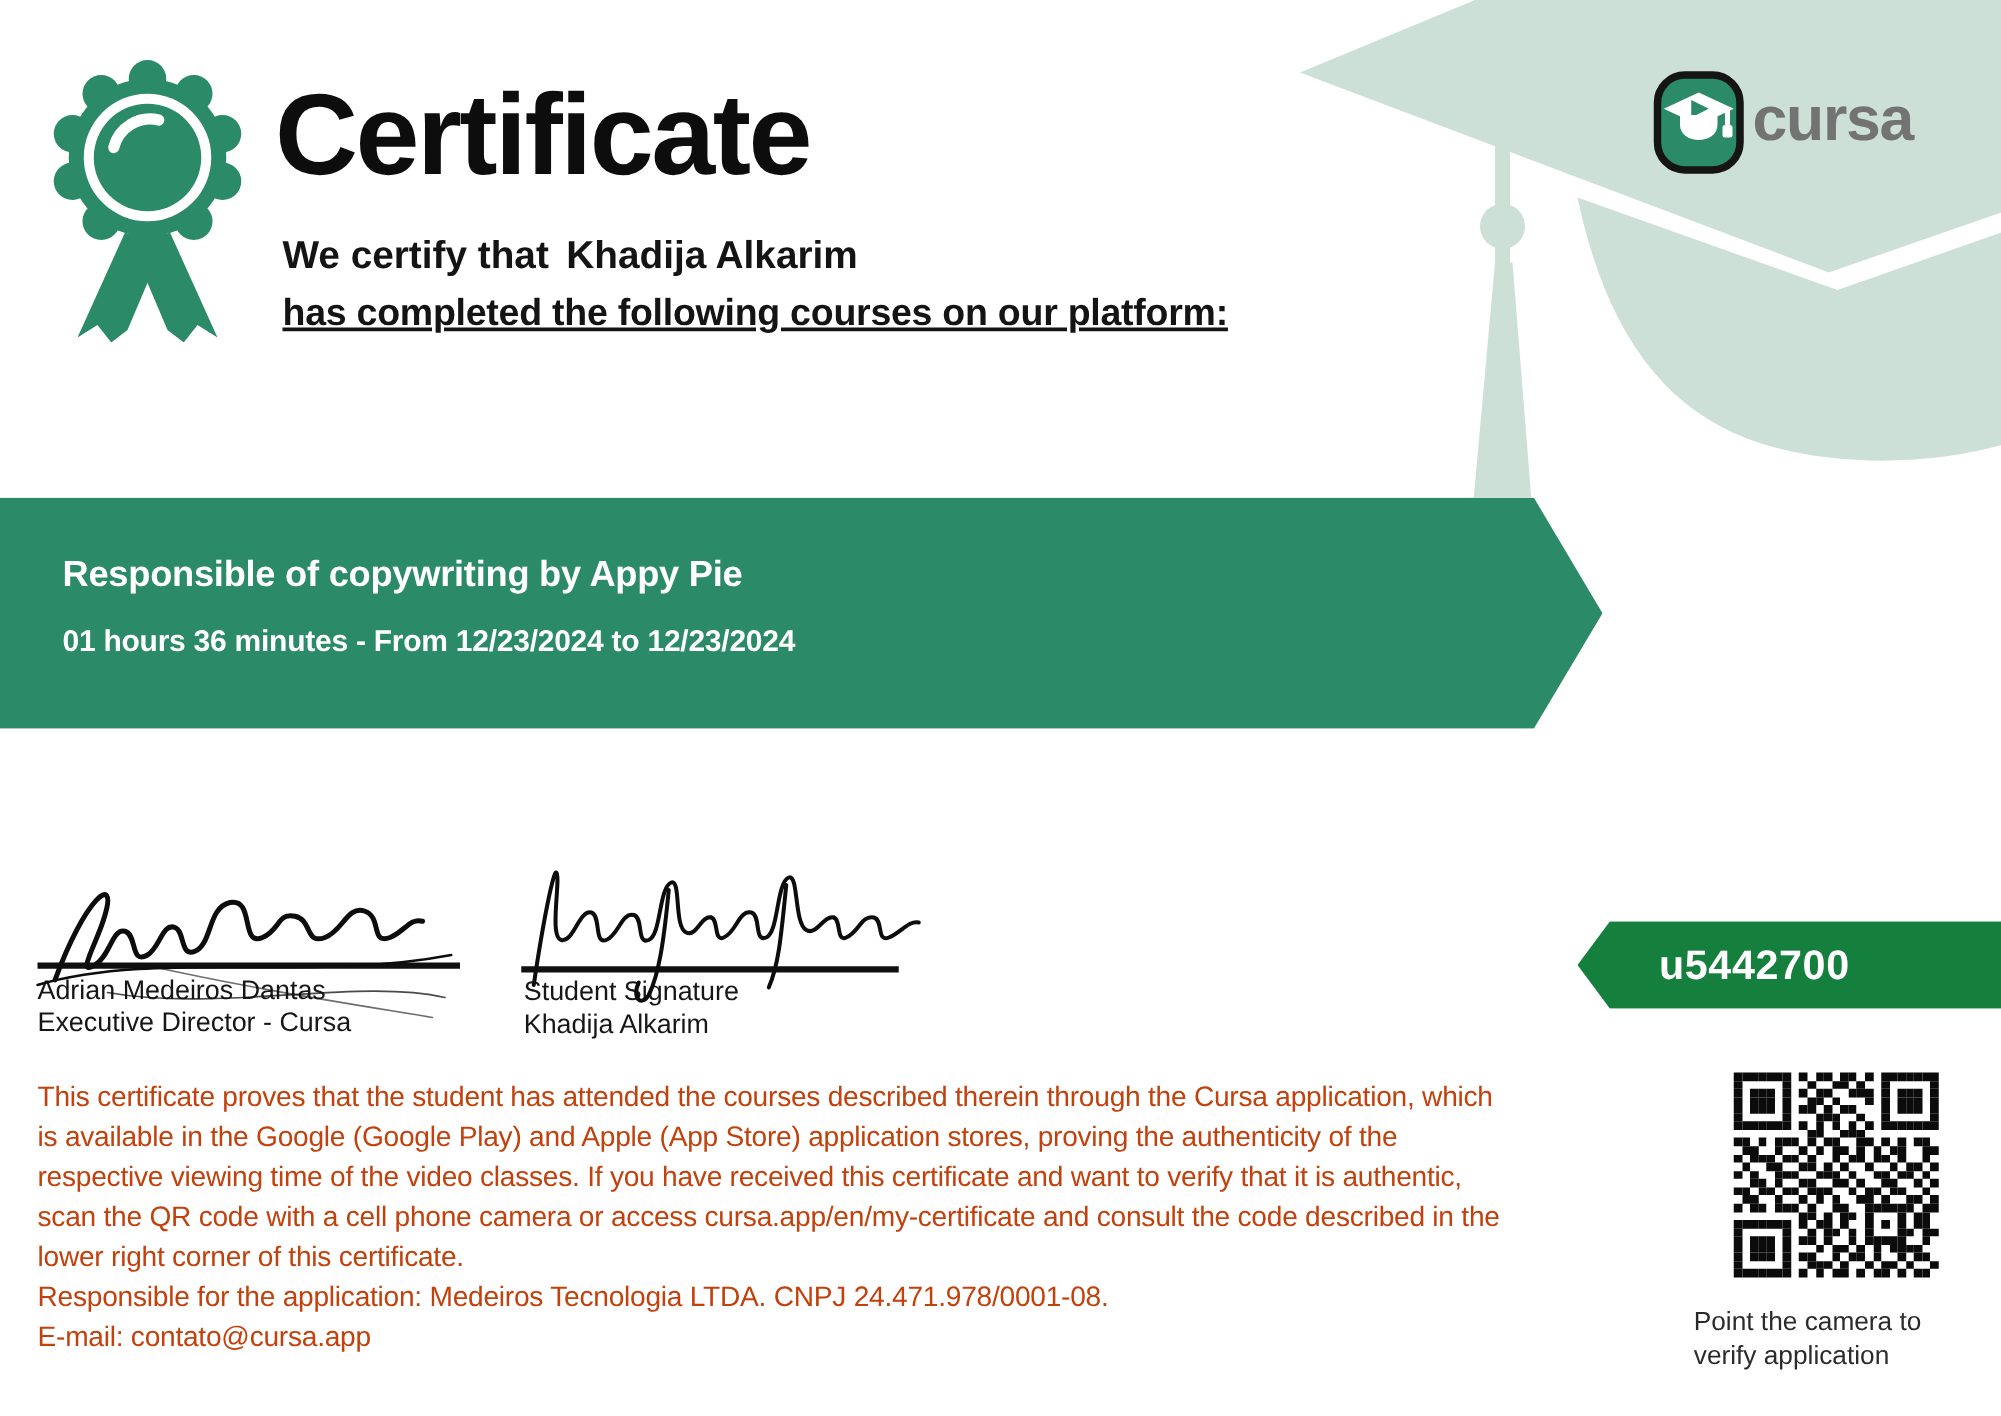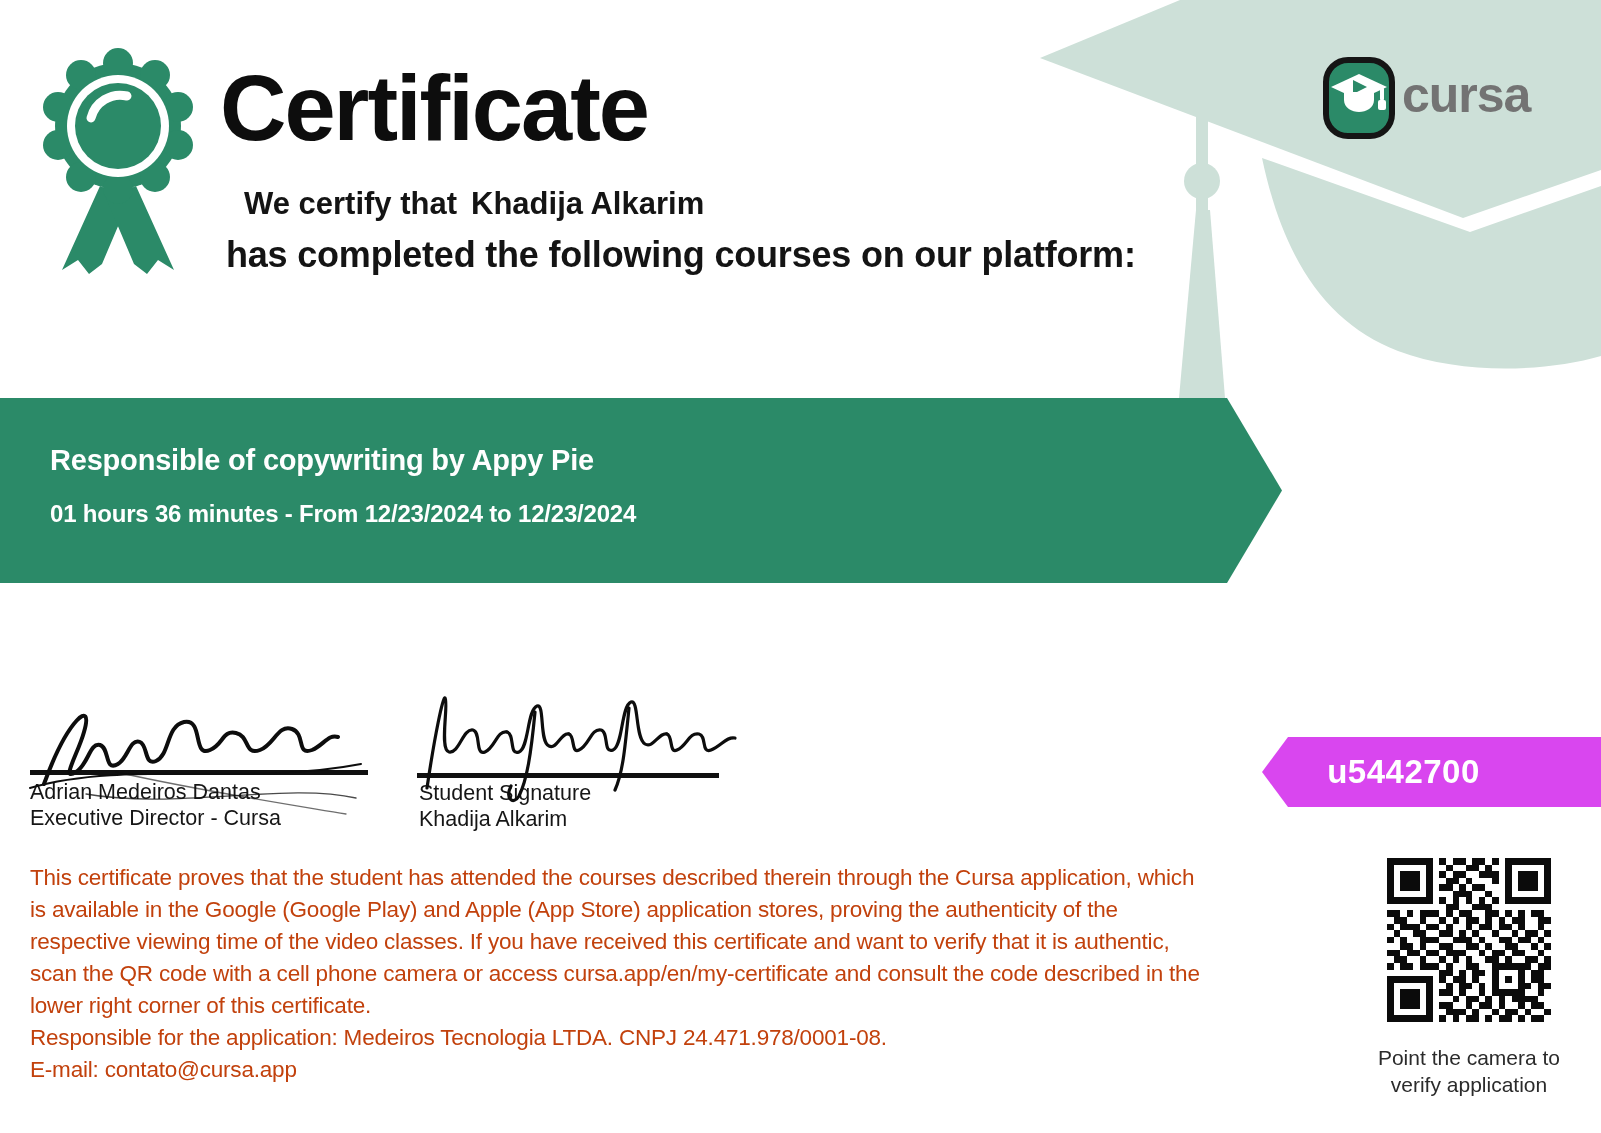--- a/index.html
+++ b/index.html
@@ -11,23 +11,23 @@
   }
   
   #watermark { position:absolute; left:0; top:0; z-index:0; }
   
   #medal { position:absolute; left:42px; top:48px; z-index:1; }
   
   .title {
     position:absolute; left:220px; top:56px; z-index:2;
     font-size:92px; font-weight:800; letter-spacing:-2px; color:#0d0d0d;
   }
-  .intro { position:absolute; left:226px; top:186px; z-index:2; font-size:31px; font-weight:700; color:#141414;margin-left:18px; }
+  .intro { position:absolute; left:226px; top:186px; z-index:2; font-size:31px; font-weight:700; color:#141414; }
   .intro .name { font-weight:800; margin-left:14px; }
-  .intro2 { position:absolute; left:226px; top:234px; z-index:2; font-size:36px; font-weight:700; color:#141414; letter-spacing:-0.2px; }
+  .intro2 { position:absolute; left:226px; top:234px; z-index:2; font-size:30px; font-weight:700; color:#141414; letter-spacing:-0.2px;text-decoration:underline; }
   
   #brand { position:absolute; left:1322px; top:56px; z-index:2; display:flex; align-items:center; }
   #brand .brand-text { font-size:50px; font-weight:700; letter-spacing:-1px; color:#737373; margin-left:6px; margin-top:-6px; }
   
   .banner {
     position:absolute; left:0; top:398px; width:1282px; height:185px; z-index:3;
     background:#2b8a68; color:#ffffff;
     clip-path:polygon(0 0, 1227px 0, 1282px 50%, 1227px 100%, 0 100%);
   }
   .banner-title { position:absolute; left:50px; top:46px; font-size:29px; font-weight:700; letter-spacing:-0.2px; }
@@ -40,37 +40,37 @@
   #sig-left-svg  { left:26px;  top:688px; }
   #sig-right-svg { left:415px; top:682px; }
   .sig-label { position:absolute; z-index:4; font-size:21.5px; color:#161616; }
   #sig-left-name  { left:30px;  top:780px; }
   #sig-left-role  { left:30px;  top:806px; }
   #sig-right-label{ left:419px; top:781px; }
   #sig-right-name { left:419px; top:807px; }
   
   .code-badge {
     position:absolute; right:0; top:737px; width:339px; height:70px; z-index:3;
-    background:#d946ef; color:#ffffff;
+    background:#15803d; color:#ffffff;
     clip-path:polygon(26px 0, 100% 0, 100% 100%, 26px 100%, 0 50%);
     display:flex; align-items:center; justify-content:center;
     font-size:33px; font-weight:700; padding-right:56px; letter-spacing:0.5px;
   }
   
   #footer-lines { position:absolute; left:30px; top:862px; z-index:2; }
   .footer-line { font-size:22.5px; line-height:32px; color:#c2410c; letter-spacing:-0.2px; white-space:nowrap; }
   
   #qr-block { position:absolute; left:1355px; top:858px; width:228px; z-index:2; }
   #qr-code {
     display:grid; grid-template-columns:repeat(25, 1fr);
     width:164px; height:164px; margin:0 auto; background:#ffffff;
   }
   .qr-cell { width:100%; height:100%; }
   .qr-cell.on { background:#0b0b0b; }
-  .qr-caption { margin-top:22px; text-align:center; font-size:21px; line-height:27px; color:#2b2b2b; }
+  .qr-caption { margin-top:22px; text-align:left; font-size:21px; line-height:27px; color:#2b2b2b; }
 </style>
 </head>
 <body>
 
 <div id="page">
 
   <svg id="watermark" width="1601" height="1133" viewBox="0 0 1601 1133" aria-hidden="true">
     <g fill="#cde0d8">
 
       <polygon points="1040,58 1180,0 1601,0 1601,170 1463,218"></polygon>

